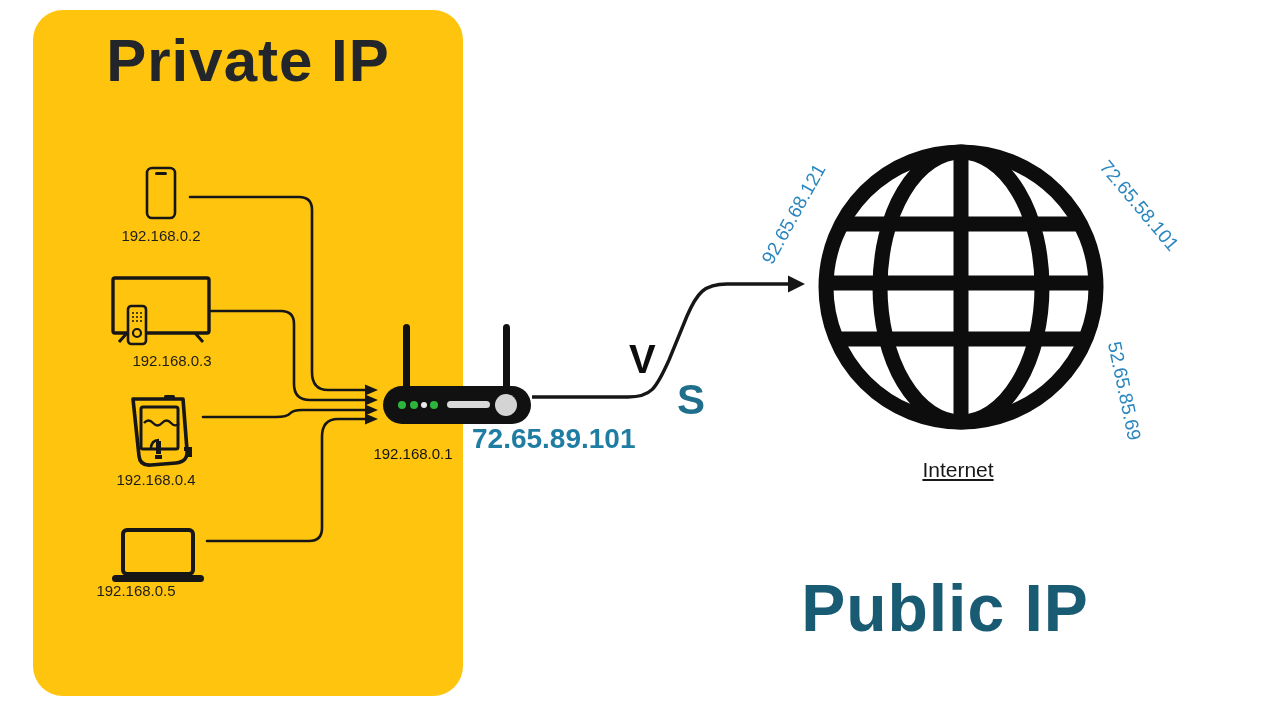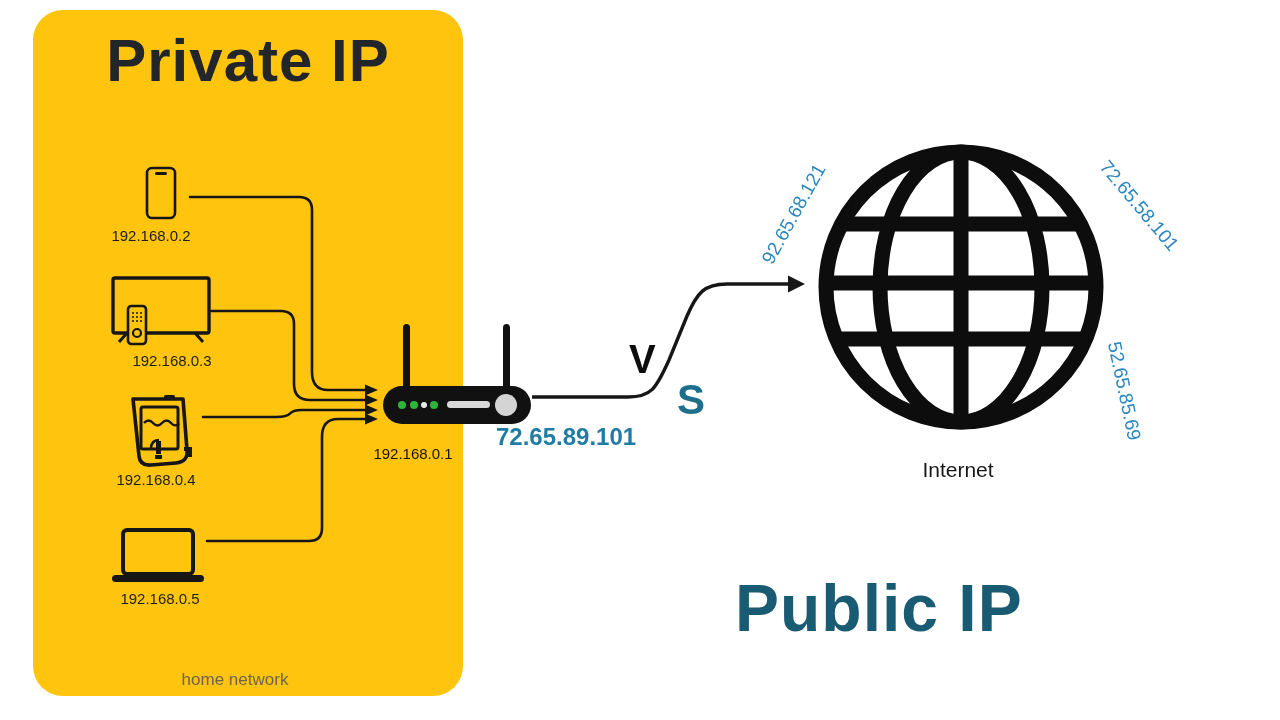--- a/index.html
+++ b/index.html
@@ -11,37 +11,37 @@
     position:absolute;left:33px;top:10px;width:430px;height:686px;
     background:#FFC40E;border-radius:30px;
   }
   .art{position:absolute;left:0;top:0;width:1280px;height:720px;}
   .label{position:absolute;white-space:nowrap;}
   .title-private{
     left:33px;top:26px;width:430px;text-align:center;
     font-size:60px;font-weight:700;letter-spacing:1px;color:#22252A;
   }
   .dev-ip{font-size:15px;color:#1d1d1d;width:160px;text-align:center;}
-  .dev-ip-2{left:71px;top:227px;}
+  .dev-ip-2{left:81px;top:227px;}
   .dev-ip-3{left:92px;top:352px;}
   .dev-ip-4{left:76px;top:471px;text-align:center;}
-  .dev-ip-5{left:80px;top:582px;margin-top:8px;}
+  .dev-ip-5{left:56px;top:582px;}
   .home-net{left:135px;top:670px;width:200px;text-align:center;font-size:17px;color:#6B6551;}
   .router-priv{left:333px;top:429px;width:160px;text-align:center;font-size:15px;color:#141414;margin-top:16px;}
-  .router-pub{left:472px;top:423px;font-size:24px;font-weight:700;color:#1F7DA3;margin-left:24px;}
+  .router-pub{left:472px;top:423px;font-size:28px;font-weight:700;color:#1F7DA3;}
   .vs-v{left:629px;top:337px;font-size:40px;font-weight:800;color:#0d0d0d;}
   .vs-s{left:677px;top:376px;font-size:42px;font-weight:800;color:#1E6E8C;}
   .ip-top{left:845px;top:84px;width:200px;text-align:center;font-size:26px;color:#2B87BE;}
   .ip-rot{font-size:19px;color:#2B87BE;}
   .ip-left{left:794px;top:214px;transform:translate(-50%,-50%) rotate(-61deg);}
   .ip-right{left:1139px;top:206px;transform:translate(-50%,-50%) rotate(50deg);}
   .ip-bottom{left:1124px;top:391px;transform:translate(-50%,-50%) rotate(78deg);}
-  .internet{left:858px;top:458px;width:200px;text-align:center;font-size:21px;color:#181818;}
+  .internet{left:858px;top:458px;width:200px;text-align:center;font-size:21px;color:#181818;text-decoration:underline;}
   .title-public{
-    left:735px;top:570px;width:420px;text-align:left;
+    left:735px;top:570px;width:420px;text-align:center;
     font-size:66px;font-weight:700;letter-spacing:1px;color:#1A5B74;
   }
 </style>
 </head>
 <body>
 
 <div class="canvas">
 
   <div class="yellow-panel"></div>
 
@@ -130,21 +130,20 @@
     </g>
   </svg>
 
   <div class="label title-private">Private IP</div>
 
   <div class="label dev-ip dev-ip-2">192.168.0.2</div>
   <div class="label dev-ip dev-ip-3">192.168.0.3</div>
   <div class="label dev-ip dev-ip-4">192.168.0.4</div>
   <div class="label dev-ip dev-ip-5">192.168.0.5</div>
 
-  <div class="label home-net">home network</div>
 
   <div class="label router-priv">192.168.0.1</div>
   <div class="label router-pub">72.65.89.101</div>
 
   <div class="label vs-v">V</div>
   <div class="label vs-s">S</div>
 
   <div class="label ip-rot ip-left">92.65.68.121</div>
   <div class="label ip-rot ip-right">72.65.58.101</div>
   <div class="label ip-rot ip-bottom">52.65.85.69</div>

